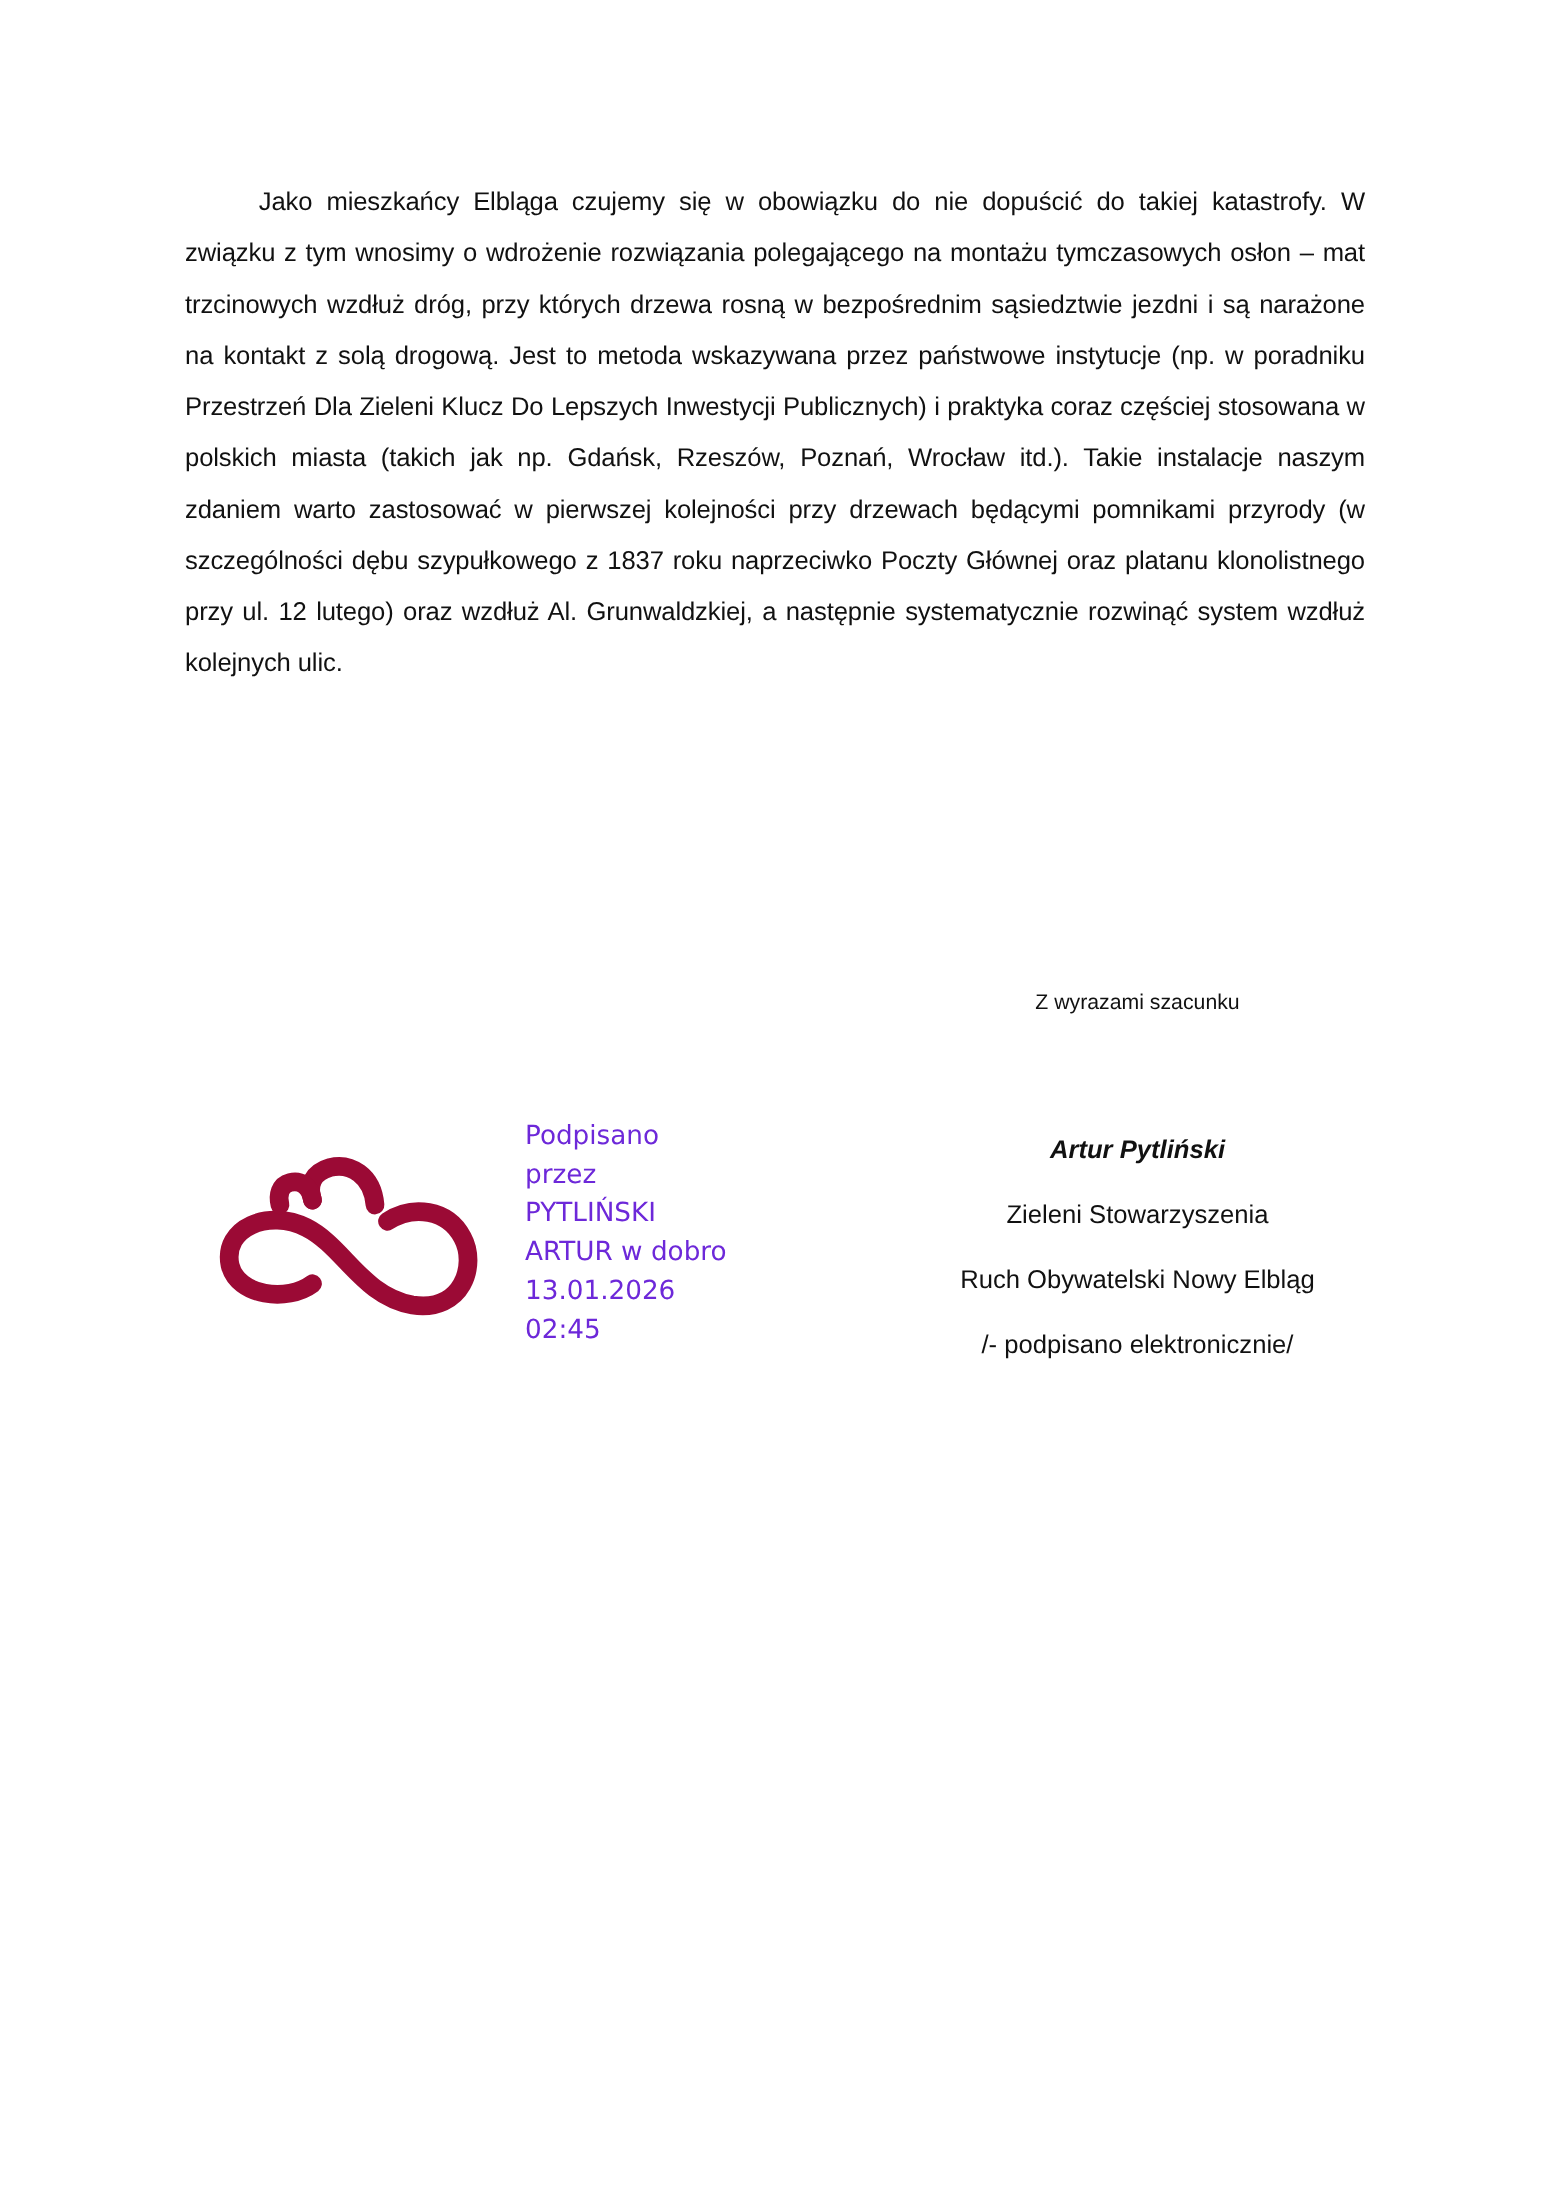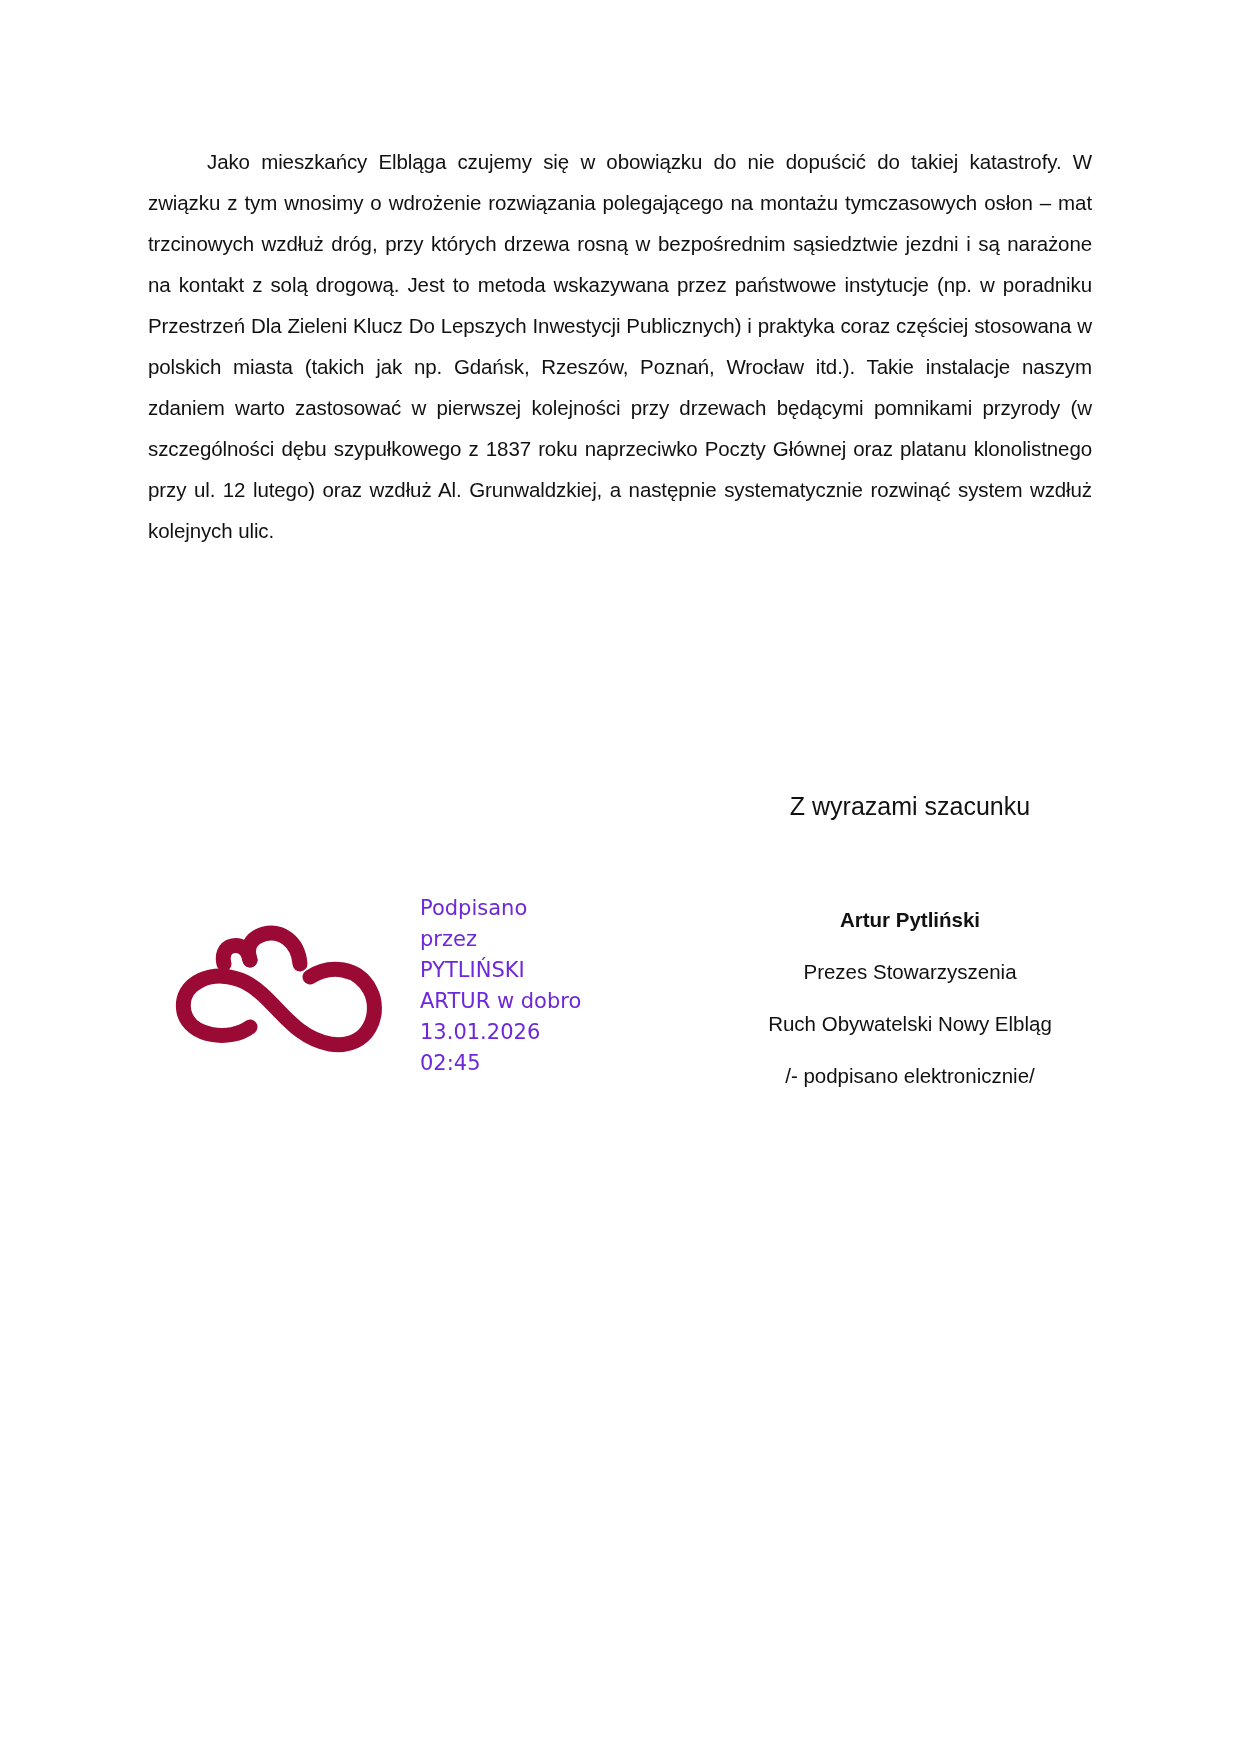--- a/index.html
+++ b/index.html
@@ -7,26 +7,26 @@
   .page { position: absolute; left: 0; top: 0; width: 1241px; height: 1235px; background: #fff; }
   .body-text {
     position: absolute; left: 148px; top: 141px; width: 944px;
     font-family: "Liberation Sans", sans-serif; font-size: 20.5px; color: #111;
     line-height: 41px; text-align: justify; letter-spacing: -0.1px;
   }
   .body-text p { margin: 0 0 0 0; text-indent: 59px; }
   .body-text p + p { margin-top: 0; }
   .closing {
     position: absolute; left: 740px; width: 340px; text-align: center;
-    font-family: "Liberation Sans", sans-serif; font-size: 25px; color: #111;
+    font-family: "Liberation Sans", sans-serif; font-size: 17px; color: #111;
   }
   .closing.greeting { top: 792px; }
   .sig-block { position: absolute; left: 740px; top: 894px; width: 340px; text-align: center;
     font-family: "Liberation Sans", sans-serif; font-size: 20.5px; color: #111; line-height: 52px; }
-  .sig-block .name { font-weight: bold; }
+  .sig-block .name { font-weight: bold; font-style: italic; }
   .logo { position: absolute; left: 170px; top: 912px; width: 220px; height: 145px; }
   .stamp {
     position: absolute; left: 420px; top: 893px; width: 200px;
     font-family: "DejaVu Sans", sans-serif; font-size: 21px; line-height: 31px; color: #6d28d9;
   }
   .stamp div { white-space: nowrap; }
 </style>
 </head>
 <body>
 
@@ -52,18 +52,18 @@
     <div>Podpisano</div>
     <div>przez</div>
     <div>PYTLIŃSKI</div>
     <div>ARTUR w dobro</div>
     <div>13.01.2026</div>
     <div>02:45</div>
   </div>
 
   <div class="sig-block">
     <div class="name">Artur Pytliński</div>
-    <div>Prezes Stowarzyszenia</div>
+    <div>Zieleni Stowarzyszenia</div>
     <div>Ruch Obywatelski Nowy Elbląg</div>
     <div>/- podpisano elektronicznie/</div>
   </div>
 
 </div>
 
 </body></html>

